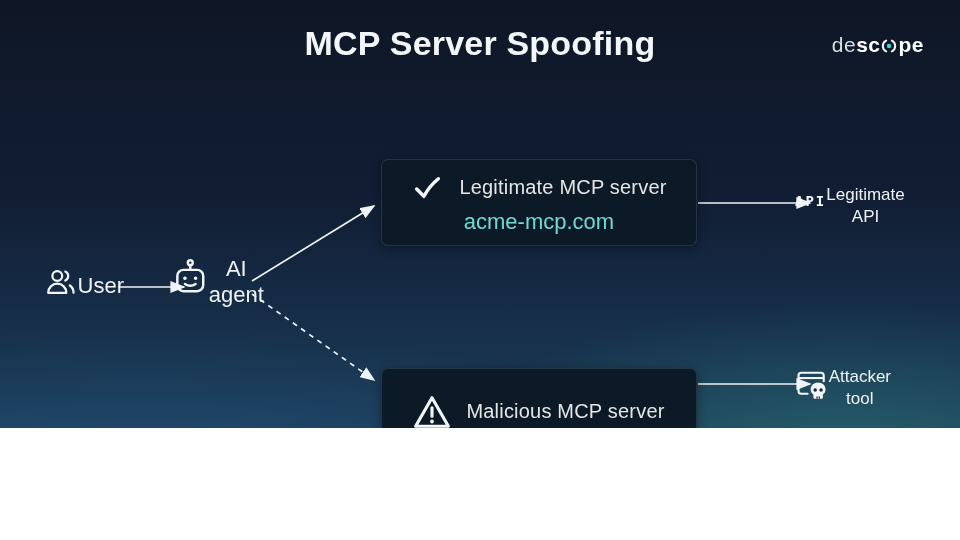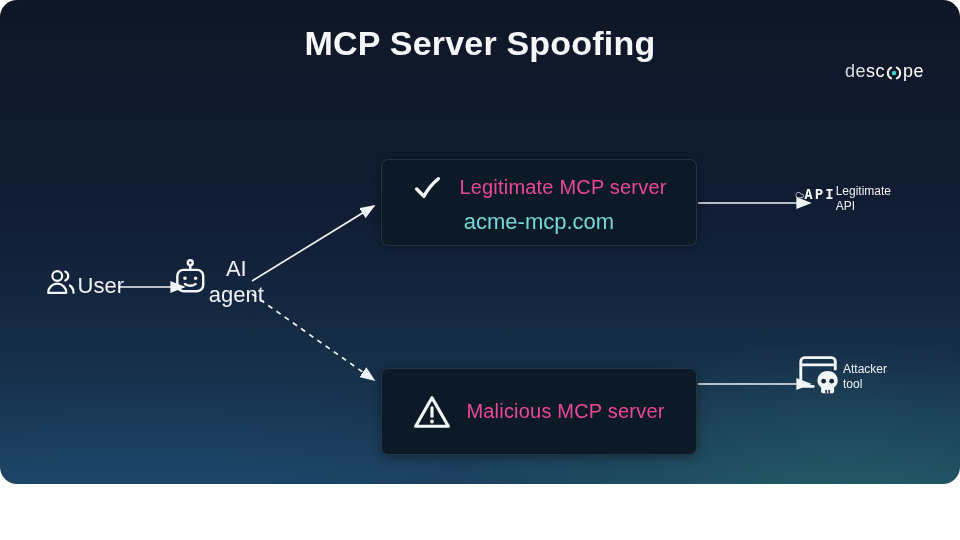--- a/index.html
+++ b/index.html
@@ -1,70 +1,69 @@
 <!DOCTYPE html>
 <html><head>
 <meta charset="utf-8">
 <style>
   * { margin:0; padding:0; box-sizing:border-box; }
   html,body { width:960px; height:540px; }
   body { font-family:"Liberation Sans", sans-serif; }
 
   .slide {
-    position:relative; width:960px; height:484px; overflow:hidden;
+    position:relative; width:960px; height:428px; overflow:hidden;
     background:
       radial-gradient(ellipse 62% 55% at 88% 108%, rgba(45,118,122,0.60), rgba(45,118,122,0) 68%),
       radial-gradient(ellipse 85% 50% at 15% 112%, rgba(38,92,148,0.45), rgba(38,92,148,0) 70%),
       linear-gradient(180deg, #0f1726 0%, #111d33 45%, #17304b 78%, #1b3c55 100%);
-    border-radius: 17px;
   }
 
   .title {
     position:absolute; top:24px; left:0; right:0;
     text-align:center; color:#f4f7f9; font-size:34px; font-weight:700;
     letter-spacing:0.2px;
   }
 
   .logo {
     position:absolute; top:33px; right:36px;
-    display:flex; align-items:center; color:#ffffff; font-size:18px;margin-top:28px;
+    display:flex; align-items:center; color:#ffffff; font-size:21px;
   }
   .logo .lt-light { font-weight:300; color:#d9dfe4; letter-spacing:0.5px; }
-  .logo .lt-bold { font-weight:400; letter-spacing:0.5px; }
+  .logo .lt-bold { font-weight:700; letter-spacing:0.5px; }
   .logo svg { margin:2px 1px 0 1px; display:block; }
 
   .node {
     position:absolute; display:flex; flex-direction:row; align-items:center;
     color:#eef2f5;
   }
   .node .icon { display:block; color:#f2f6f8; }
   .node-label { margin-top:6px; font-size:22px; font-weight:400; text-align:center; }
-  .node-label-sm { margin-top:8px; font-size:12px; line-height:1.28; font-weight:400; }
+  .node-label-sm { margin-top:8px; font-size:17px; line-height:1.28; font-weight:400; text-align:center; }
 
   .node-user  { left:44px;  top:256px; width:80px; }
   .node-agent { left:172px; top:248px; width:92px; }
   .node-api   { left:795px; top:176px; width:96px; }
-  .node-tool  { left:795px; top:350px; width:96px; }
+  .node-tool  { left:795px; top:358px; width:96px; }
 
   .api-word {
     font-family:"DejaVu Sans Mono", monospace; font-weight:700;
     font-size:14px; letter-spacing:2px; color:#f5f8fa; margin-top:-2px;
   }
 
   .server-box {
     position:absolute; left:381px; width:316px; height:87px;
     background:#0c1a28; border:1px solid rgba(110,150,175,0.22);
     border-radius:7px; box-shadow:0 2px 10px rgba(0,0,0,0.35);
     display:flex; flex-direction:column; align-items:center; justify-content:center;
     gap:5px; padding:6px 10px;
   }
   .server-box.legit { top:159px; }
   .server-box.malicious { top:340px;margin-top:28px; }
   .server-row { display:flex; align-items:center; gap:15px; }
-  .server-title { color:#ec4899; font-size:20px; font-weight:500; letter-spacing:0.2px; }
+  .server-title { color:#e5e5e5; font-size:20px; font-weight:500; letter-spacing:0.2px; }
   .server-domain { color:#72d9d4; font-size:22px; font-weight:400; }
 
   .edges { position:absolute; left:0; top:0; pointer-events:none; }
 </style>
 </head>
 <body>
 
 <div class="slide">
 
   <div class="title">MCP Server Spoofing</div>

